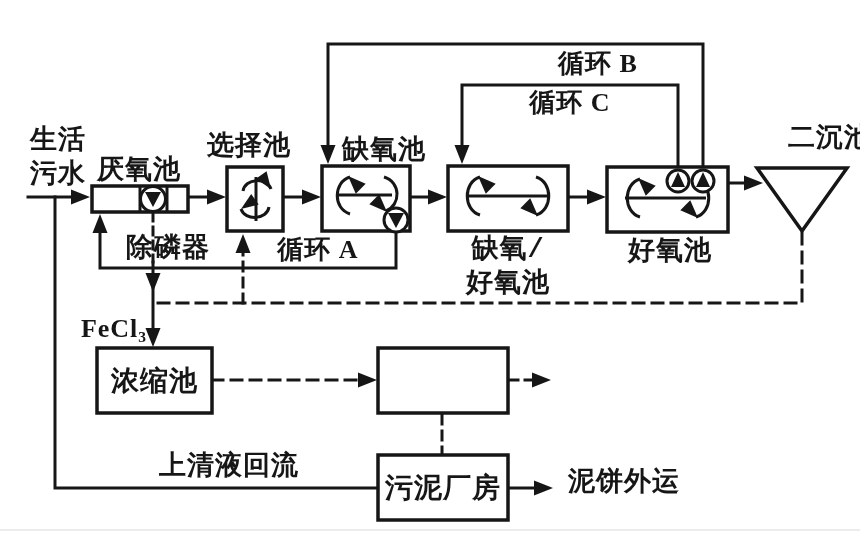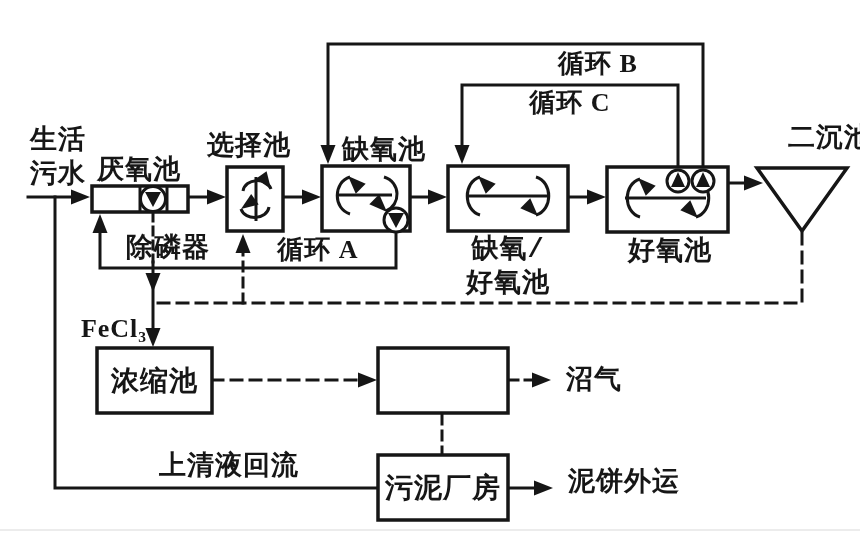--- a/index.html
+++ b/index.html
@@ -138,19 +138,18 @@
   <div class="lbl two-line" style="left:446px;top:233px;width:124px;font-family:Liberation Mono, monospace;">
     <div>缺氧/</div>
     <div>好氧池</div>
   </div>
 
   <div class="lbl" style="left:618px;top:234px;width:104px;">好氧池</div>
   <div class="lbl" style="left:752px;top:121px;width:100px;margin-left:28px;">二沉池</div>
   <div class="lbl small" style="left:74px;top:313px;width:80px;">FeCl₃</div>
 
   <div class="lbl box-lbl" style="left:97px;top:348px;width:115px;height:65px;">浓缩池</div>
-  <div class="lbl" style="left:552px;top:363px;width:84px;">沼气</div>
   <div class="lbl" style="left:144px;top:449px;width:170px;">上清液回流</div>
   <div class="lbl box-lbl" style="left:378px;top:455px;width:130px;height:65px;">污泥厂房</div>
   <div class="lbl" style="left:552px;top:465px;width:144px;">泥饼外运</div>
 
   <div class="scanline"></div>
 </div>
 
 </body></html>

